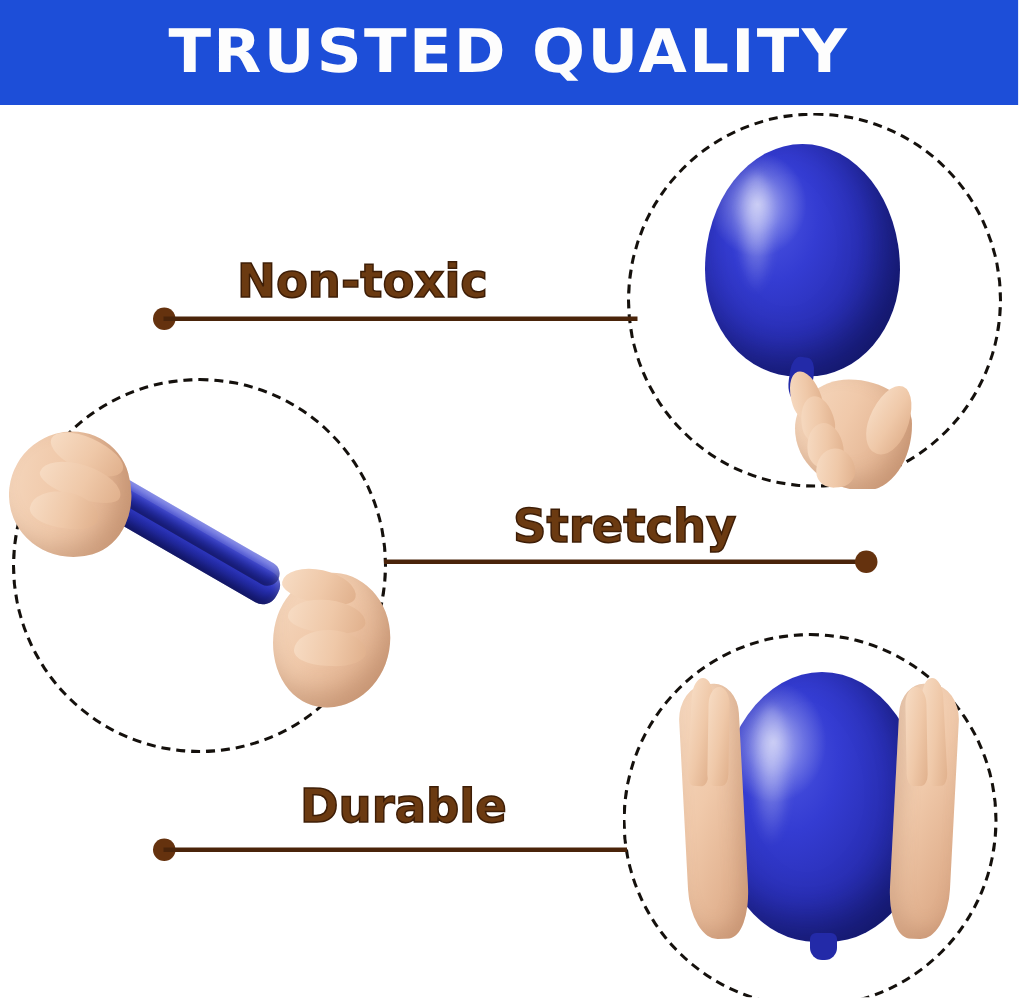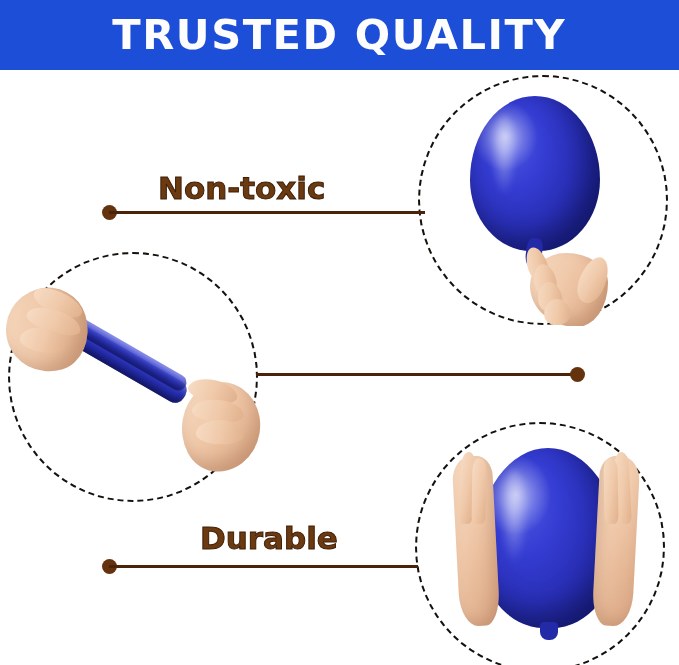--- a/index.html
+++ b/index.html
@@ -201,20 +201,21 @@
                   box-shadow: inset -7px -9px 15px rgba(150,100,70,0.30);
                   transform: rotate(10deg);"></div>
       <div class="finger" style="left:182px; top:130px; width:50px; height:22px; transform: rotate(12deg);"></div>
       <div class="finger" style="left:186px; top:150px; width:52px; height:22px; transform: rotate(6deg);"></div>
       <div class="finger" style="left:190px; top:170px; width:48px; height:24px; transform: rotate(2deg);"></div>
     </div>
 
     <div class="connector" style="left:256px; top:123px; width:320px;"></div>
     <div class="connector-dot" style="left:570px; top:117px;"></div>
 
+    <div class="feature-label" style="left:342px; top:83px;">Stretchy</div>
   </div>
 
   <div class="feature-group" style="left:0; top:420px; width:670px; height:245px;">
 
     <div class="dashed-circle" style="left:415px; top:2px; width:250px; height:250px;"></div>
 
     <div class="photo" style="left:418px; top:2px; width:250px; height:243px;">
 
       <div class="balloon" style="left:60px; top:26px; width:140px; height:180px;"></div>
 

